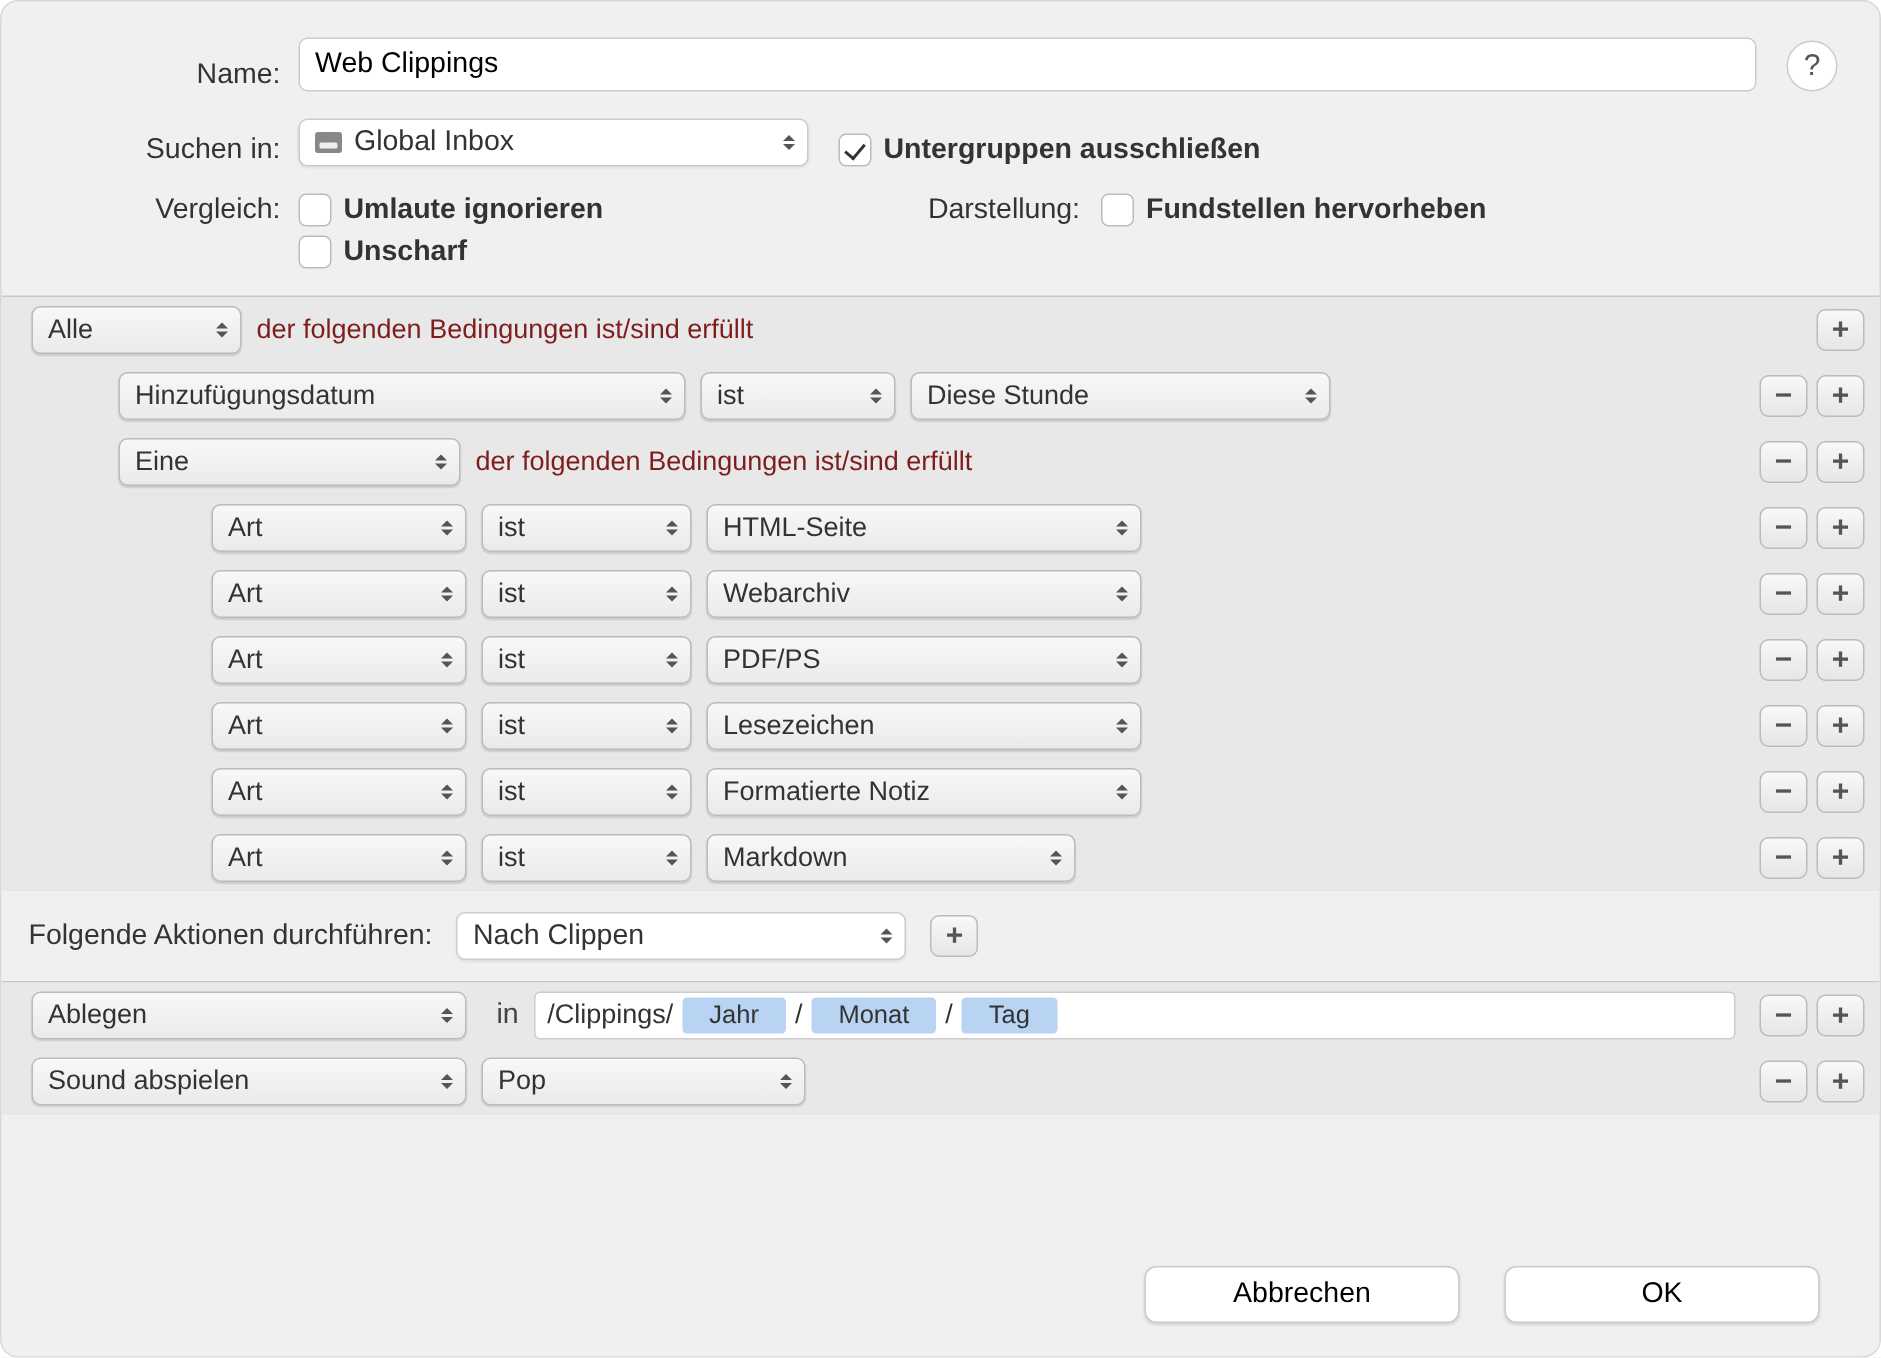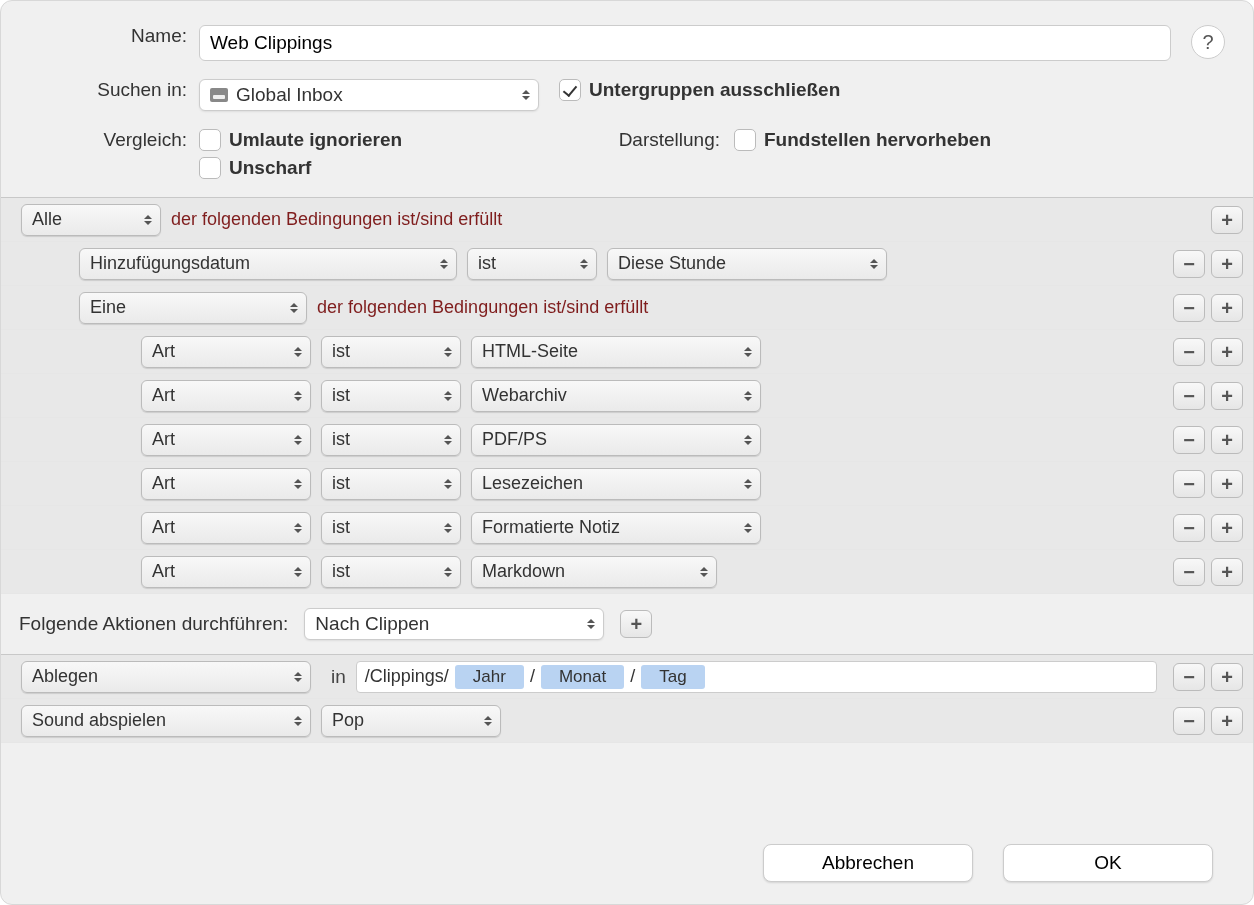--- a/index.html
+++ b/index.html
@@ -17,21 +17,21 @@
     border: 1px solid #d8d8d8;
     border-radius: 12px;
     overflow: hidden;
     position: relative;
   }
   .header {
     padding: 24px 28px 12px 28px;
   }
   .form-row {
     display: flex;
-    align-items: flex-start;
+    align-items: flex-end;
     margin-bottom: 18px;
   }
   .form-label {
     width: 170px;
     text-align: right;
     padding-right: 12px;
     color: #333;
   }
   .text-input {
     flex: 1;
@@ -589,21 +589,21 @@
     </div>
 
     <div class="action-row">
       <div class="gray-select" style="width:290px">
         <span>Sound abspielen</span>
         <span class="chev">
             <span class="chev-up"></span>
             <span class="chev-down"></span>
           </span>
       </div>
-      <div class="gray-select" style="width:180px">
+      <div class="gray-select" style="width:216px">
         <span>Pop</span>
         <span class="chev">
             <span class="chev-up"></span>
             <span class="chev-down"></span>
           </span>
       </div>
       <div class="rowspacer"></div>
       <div class="pm-btn">
           <span>−</span>
         </div>

